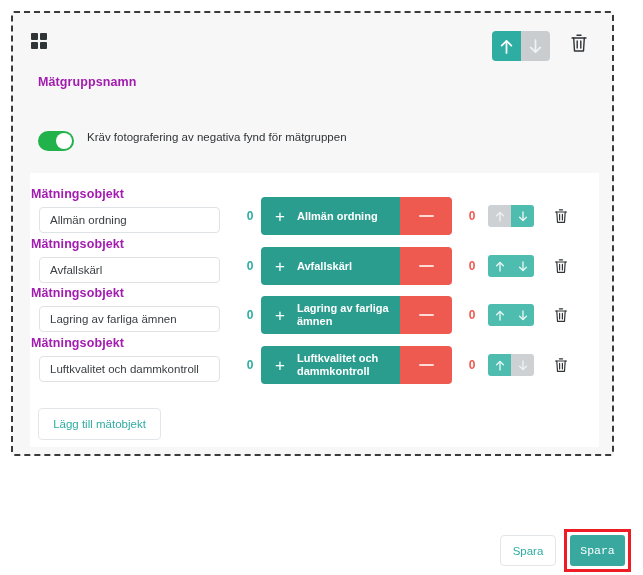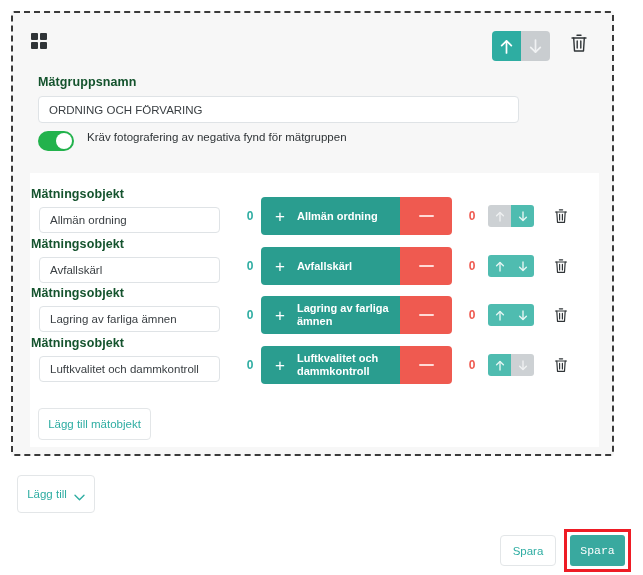--- a/index.html
+++ b/index.html
@@ -51,21 +51,21 @@
   .move-btn.off svg { stroke: #f0f2f3; }
 
   .trash-group {
     position: absolute; right: 24px; top: 20px;
     width: 18px; height: 20px; cursor: pointer;
   }
   .trash-group svg { width: 18px; height: 20px; }
 
   
   .field-label {
-    font-size: 12.5px; font-weight: bold; color: #14532d;
+    font-size: 12.5px; font-weight: bold; color: #a21caf;
     letter-spacing: 0.1px;
   }
   .txt-input {
     background: #ffffff;
     border: 1px solid #dfe3e6;
     border-radius: 4px;
     font-family: "Liberation Sans", sans-serif;
     font-size: 11.5px;
     color: #3b4044;
     padding: 0 10px;
@@ -161,21 +161,21 @@
   .ghost-btn {
     background: #ffffff;
     border: 1px solid #e3e6e8;
     border-radius: 4px;
     color: #2eada2;
     font-family: "Liberation Sans", sans-serif;
     font-size: 11.5px;
     cursor: pointer;
     display: flex; align-items: center; justify-content: center;
   }
-  .add-obj-btn { position: absolute; left: 25px; top: 395px; width: 113px; height: 32px; }
+  .add-obj-btn { position: absolute; left: 25px; top: 395px; width: 123px; height: 32px; }
 
   .add-dropdown {
     position: absolute; left: 17px; top: 475px;
     width: 78px; height: 38px; gap: 7px;
   }
   .chev { width: 11px; height: 7px; flex: none; }
   .chev svg { width: 11px; height: 7px; stroke: #2eada2; }
 
   
   .cancel-btn {
@@ -232,21 +232,20 @@
         <svg viewBox="0 0 18 20" fill="none" stroke="#2f3437" stroke-width="1.4" stroke-linecap="round" stroke-linejoin="round">
           <path d="M2 5 H16"></path>
           <path d="M7 2.2 H11"></path>
           <path d="M3.7 5 L4.5 18 H13.5 L14.3 5"></path>
           <path d="M7.2 8 V15 M10.8 8 V15"></path>
         </svg>
       </div>
     </div>
 
     <div class="field-label group-name-label">Mätgruppsnamn</div>
-    <input class="txt-input group-name-input" type="text" value="ORDNING OCH FÖRVARING" style="">
 
     <div class="toggle-row">
       <div class="switch">
         <div class="knob"></div>
       </div>
       <span class="toggle-text">Kräv fotografering av negativa fynd för mätgruppen</span>
     </div>
 
     <div class="objects-panel">
       <div class="obj-rows" id="obj-rows">
@@ -389,28 +388,20 @@
                 <path d="M2.8 4 L3.5 14.3 H10.5 L11.2 4"></path>
                 <path d="M5.6 6.4 V11.9 M8.4 6.4 V11.9"></path>
               </svg></div>
           </div>
         </div>
     </div>
 
     <button class="ghost-btn add-obj-btn">Lägg till mätobjekt</button>
   </div>
 
-  <button class="ghost-btn add-dropdown">
-    <span>Lägg till</span>
-    <span class="chev">
-      <svg viewBox="0 0 11 7" fill="none" stroke-width="1.4" stroke-linecap="round" stroke-linejoin="round">
-        <path d="M1 1.3 L5.5 5.8 L10 1.3"></path>
-      </svg>
-    </span>
-  </button>
 
   <button class="ghost-btn cancel-btn">Spara</button>
 
   <div class="save-wrap">
     <button class="save-btn">Spara</button>
   </div>
 
 </div>
 
 </body></html>

